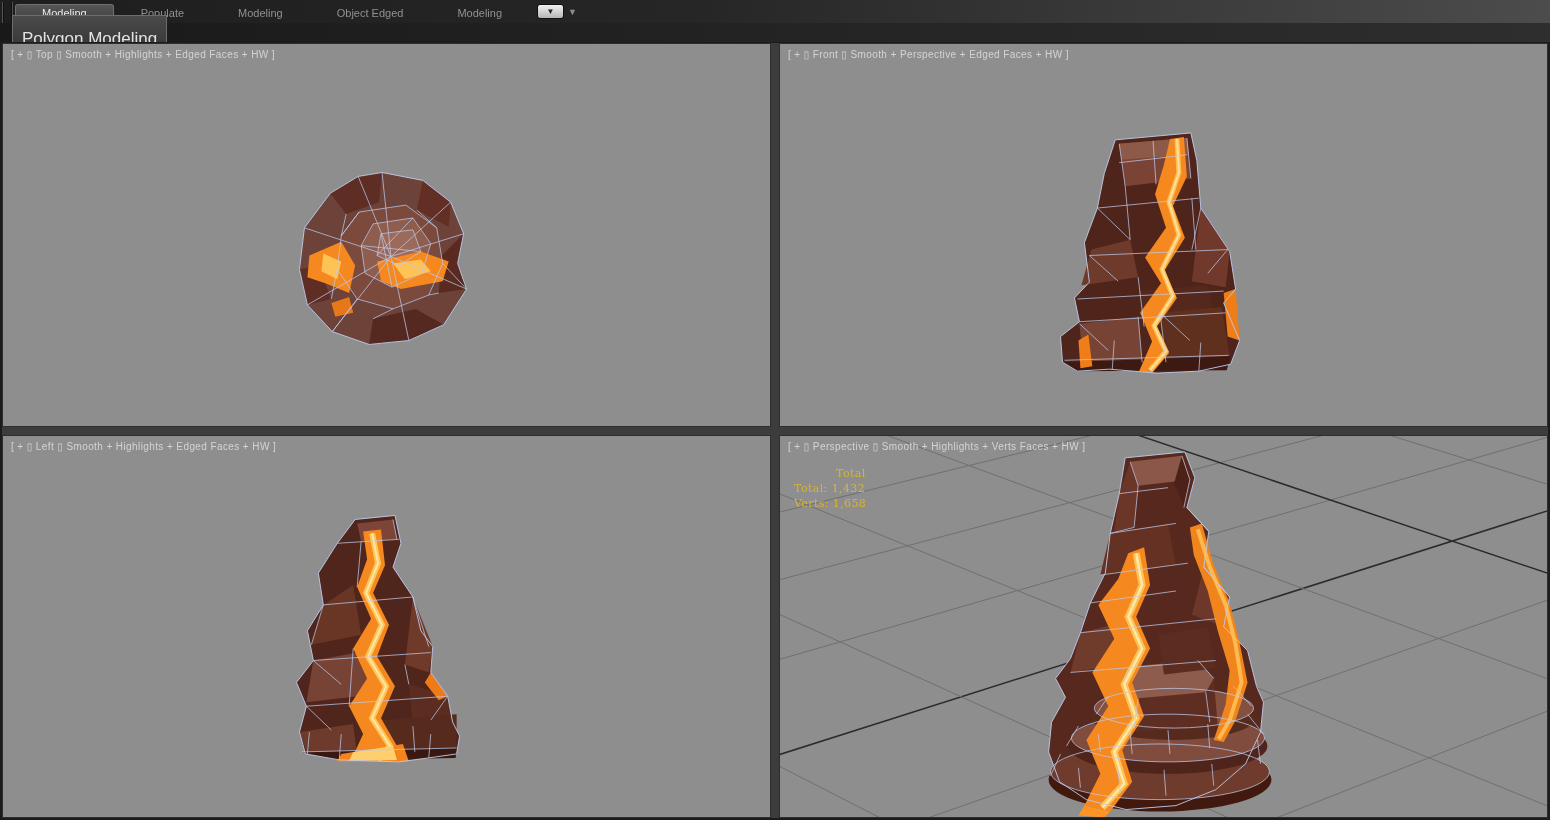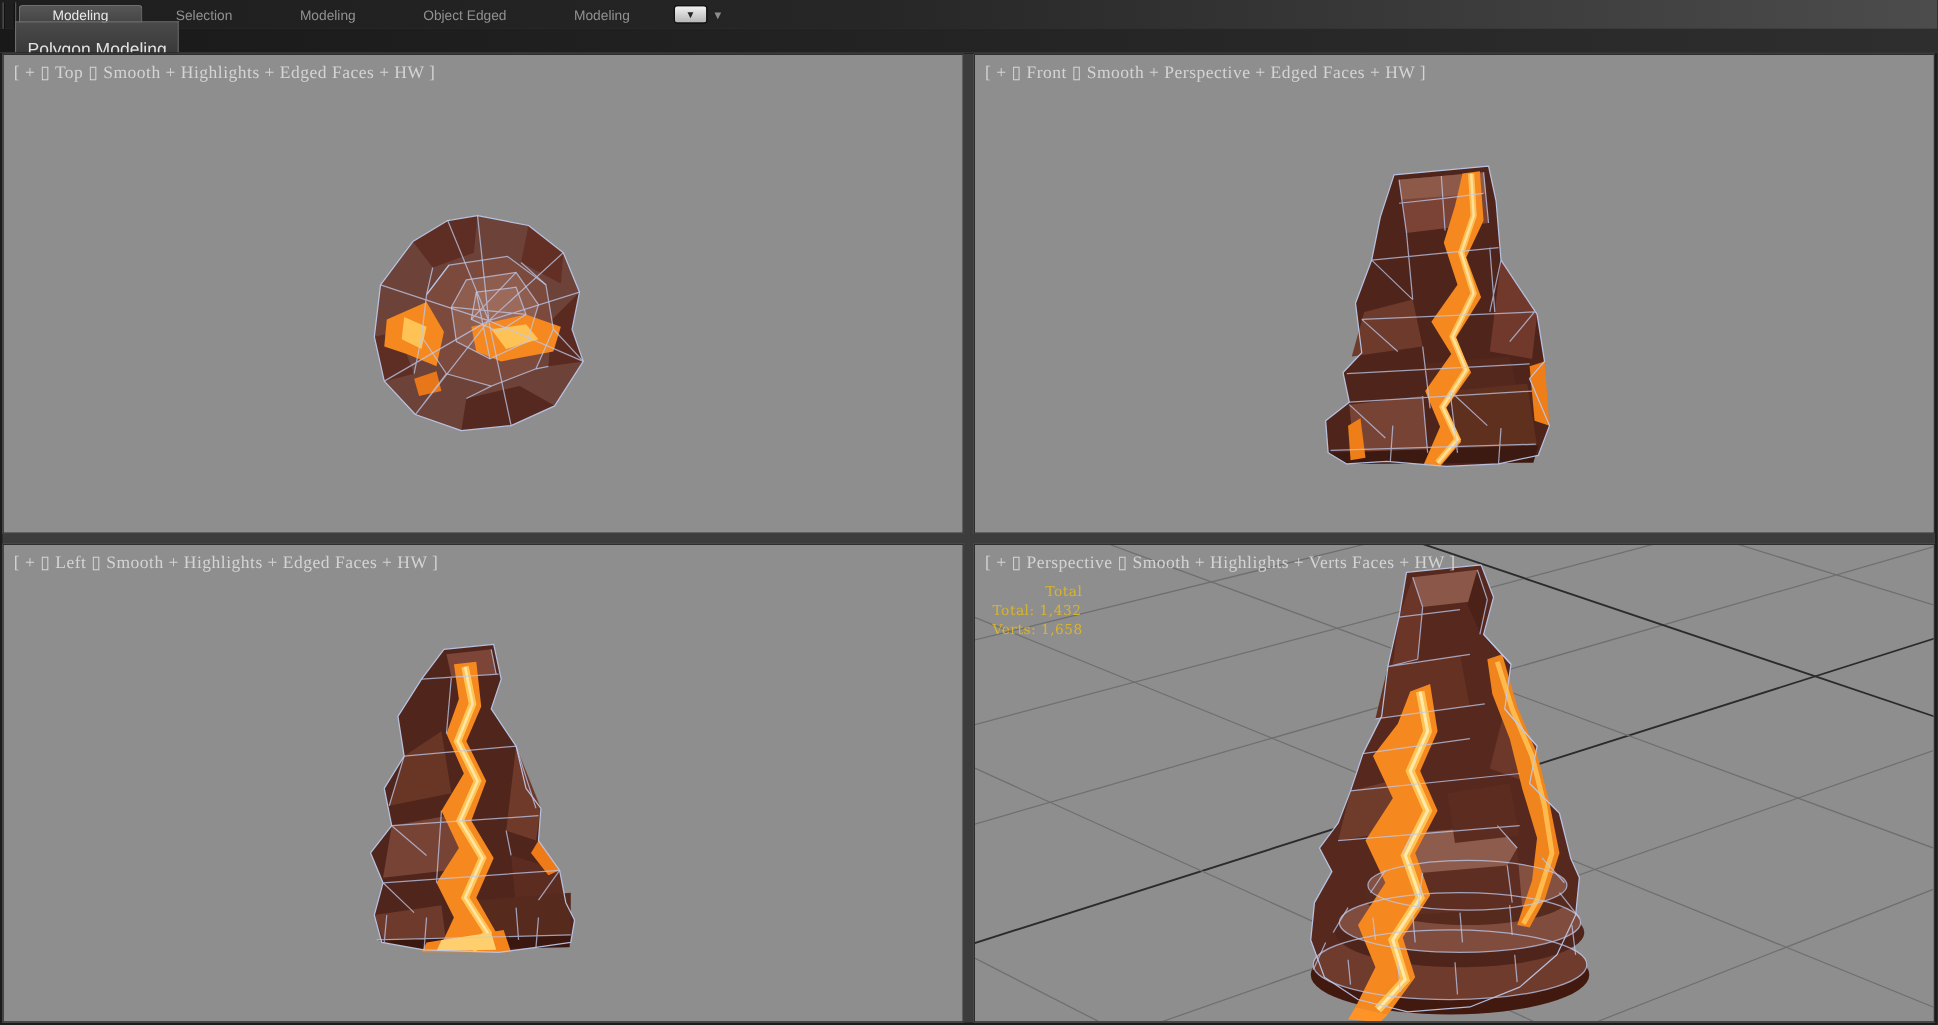--- a/index.html
+++ b/index.html
@@ -16,47 +16,47 @@
   .rtab{padding:3px 27px 4px 27px;font-size:11px;color:#919191;cursor:default;white-space:nowrap;}
   .rtab.active{background:linear-gradient(#565656,#3e3e3e);border:1px solid #707070;border-bottom:none;
                border-radius:3px 3px 0 0;color:#e9e9e9;padding:2px 26px 4px 26px;}
   .ribbon-menu{display:flex;align-items:center;margin:0 0 4px 8px;}
   .menu-pill{width:25px;height:13px;border-radius:3px;background:linear-gradient(#f2f2f2,#b5b5b5);
              border:1px solid #111;display:flex;align-items:center;justify-content:center;
              font-size:8px;color:#222;line-height:1;}
   .menu-caret{font-size:9px;color:#8e8e8e;margin-left:4px;}
   .panel-row{height:19px;background:linear-gradient(to right,#191919,#2e2e2e);
              border-bottom:1px solid #808080;display:flex;align-items:center;}
-  .panel-tab{margin-left:12px;padding:13px 9px 2px 9px;font-size:14px;color:#e3e3e3;
+  .panel-tab{margin-left:12px;padding:13px 9px 2px 9px;font-size:17px;color:#e3e3e3;
              background:linear-gradient(#4a4a4a,#353535);border:1px solid #6d6d6d;border-bottom:none;}
 
   
   .viewports{position:absolute;top:42px;left:0;right:0;bottom:0;
              display:grid;grid-template-columns:1fr 1fr;grid-template-rows:1fr 1fr;
              gap:8px;background:#3c3c3c;border:2px solid #1c1c1c;border-top-width:1px;}
   .vp{position:relative;background:#8e8e8e;overflow:hidden;border:1px solid #2e2e2e;}
-  .vp-label{position:absolute;top:5px;left:8px;z-index:5;font-family:Liberation Serif, serif;
-            font-size:14px;color:#d4d4d4;letter-spacing:.4px;white-space:nowrap;cursor:default;}
+  .vp-label{position:absolute;top:5px;left:8px;z-index:5;font-family:Liberation Sans, sans-serif;
+            font-size:10px;color:#d4d4d4;letter-spacing:.4px;white-space:nowrap;cursor:default;}
   .vp svg{position:absolute;top:0;left:0;width:100%;height:100%;}
   .stats{position:absolute;top:30px;left:14px;z-index:5;font-family:"DejaVu Serif",serif;
          font-size:11px;line-height:15px;color:#d9b42e;letter-spacing:.4px;}
-  .stats .t{padding-left:42px;text-align:center;}
+  .stats .t{padding-left:42px;}
   .wire{fill:none;stroke:#bdcaec;stroke-width:1;stroke-linejoin:round;opacity:.92;}
   .wire2{fill:none;stroke:#bdcaec;stroke-width:1;opacity:.75;}
 </style>
 </head>
 <body>
 
 <div class="app">
 
   <div class="ribbon">
     <div class="tabs-row">
       <div class="grip"></div>
       <div class="rtab active">Modeling</div>
-      <div class="rtab">Selection</div>
+      <div class="rtab">Populate</div>
       <div class="rtab">Modeling</div>
       <div class="rtab">Object Edged</div>
       <div class="rtab">Modeling</div>
       <div class="ribbon-menu">
         <span class="menu-pill">▼</span>
         <span class="menu-caret">▼</span>
       </div>
     </div>
     <div class="panel-row">
       <div class="panel-tab">Polygon Modeling</div>

